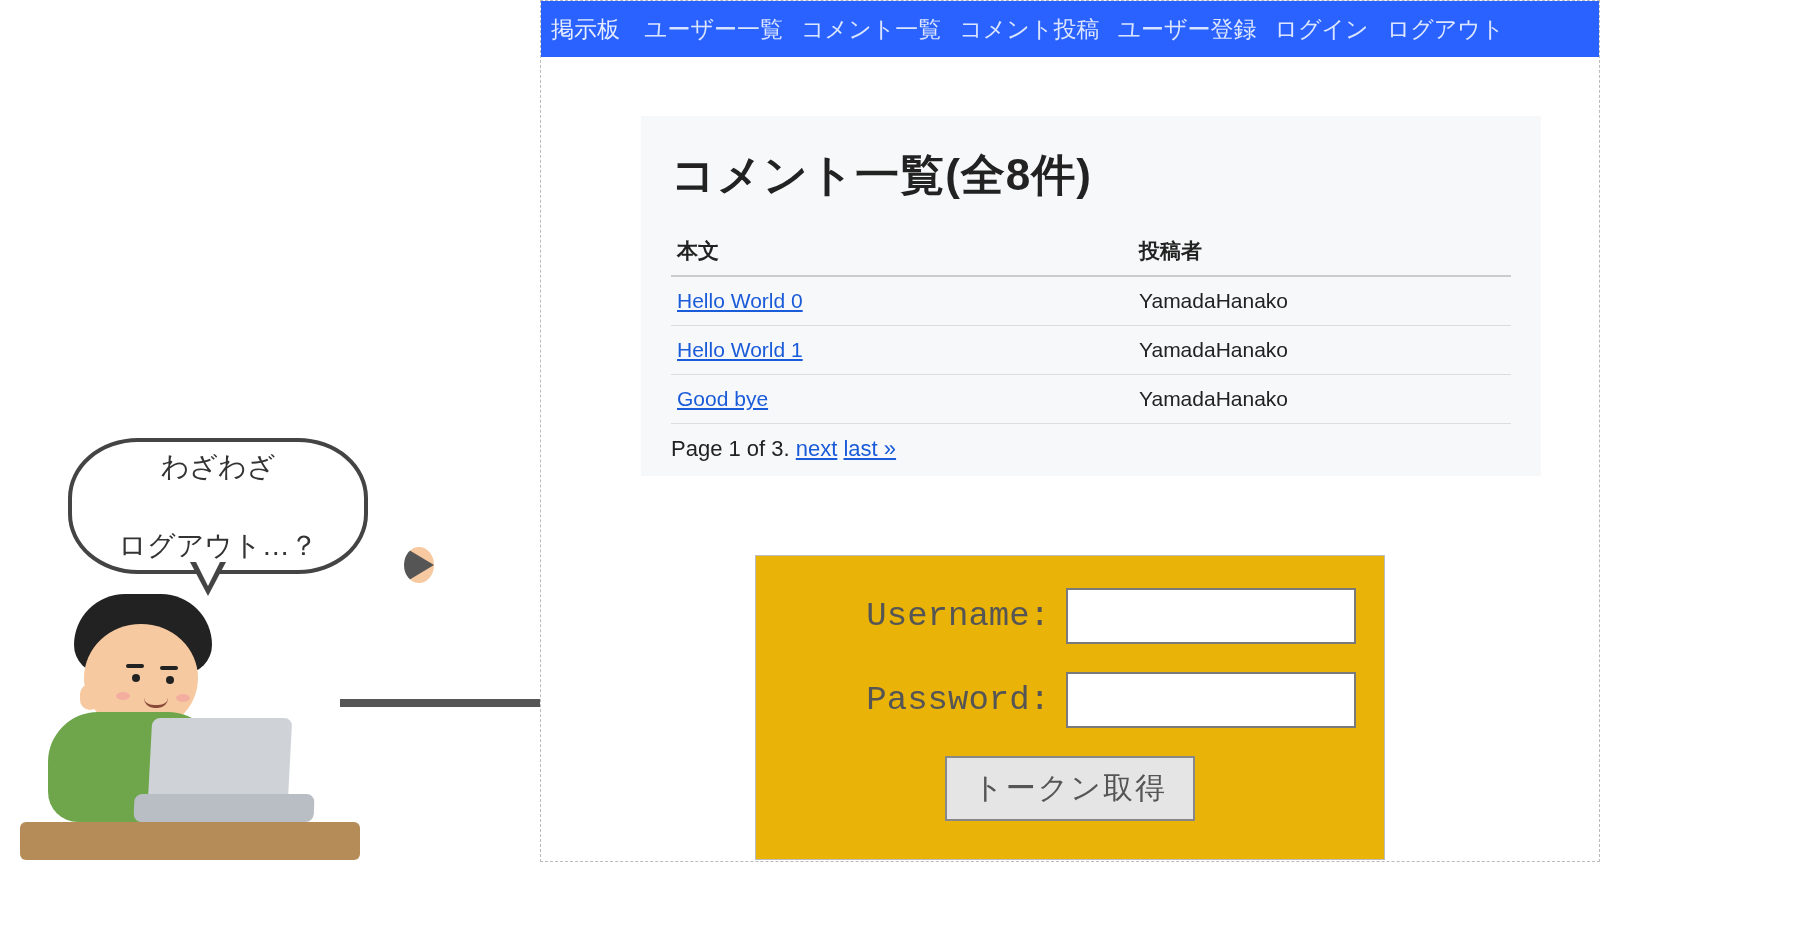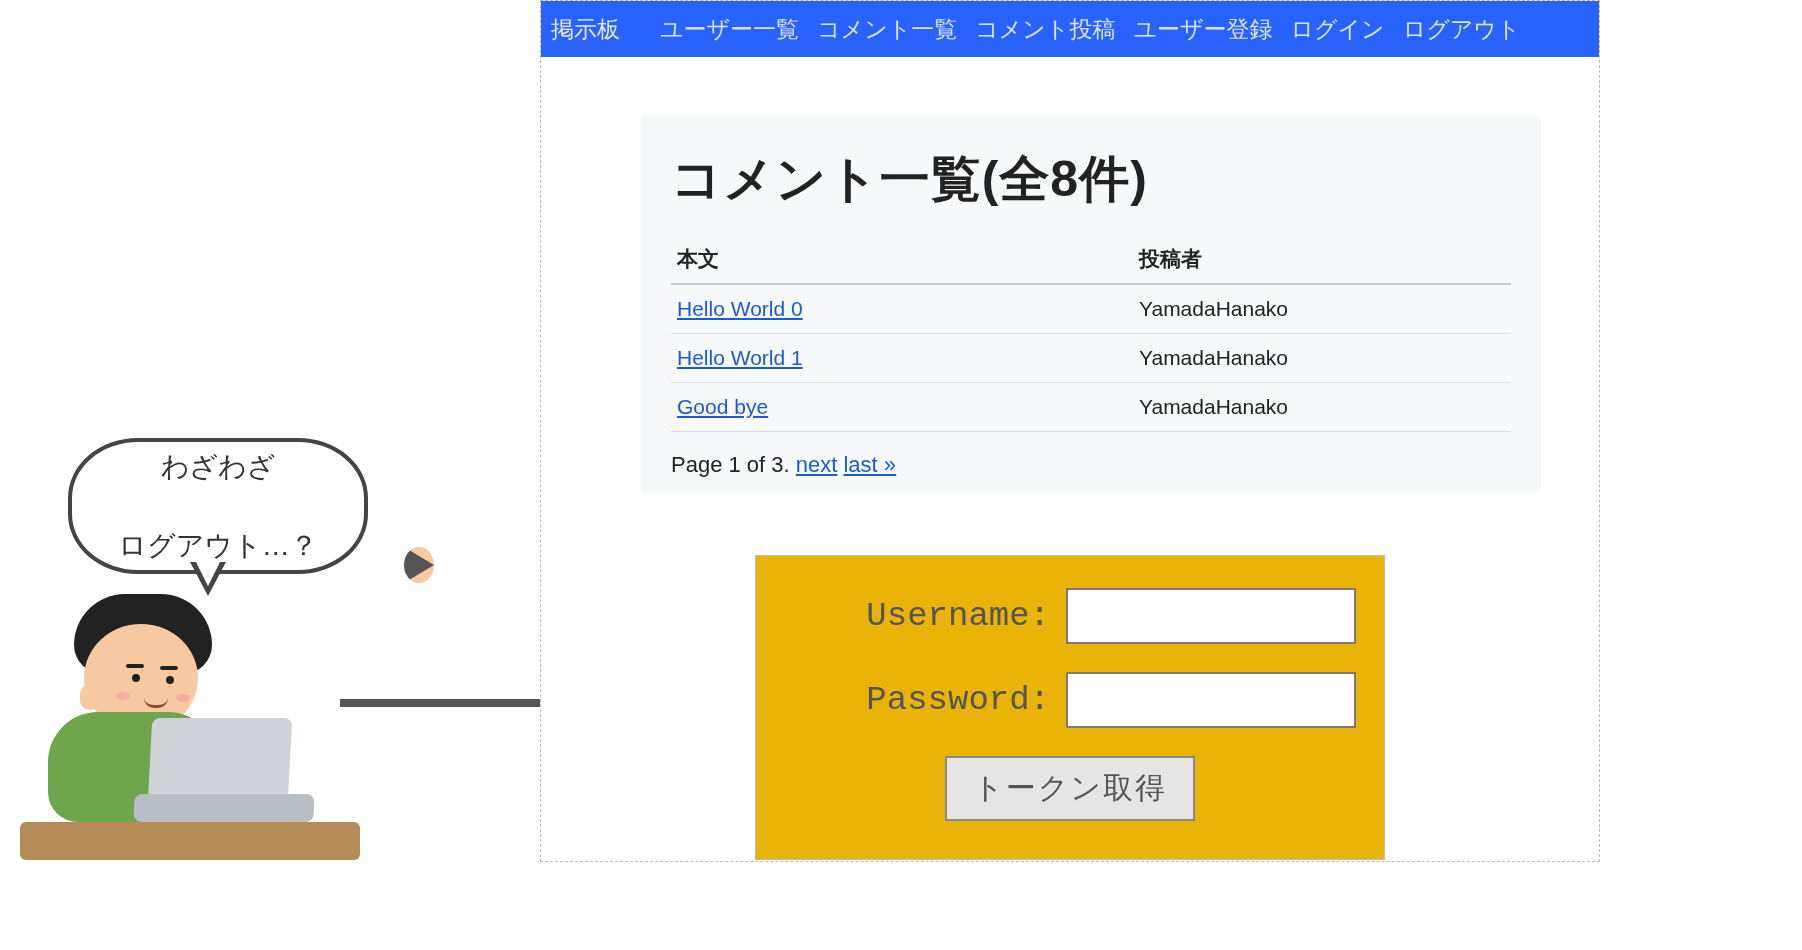--- a/index.html
+++ b/index.html
@@ -22,33 +22,33 @@
   }
   .navbar {
     display:flex;
     align-items:center;
     height:56px;
     background:#2962ff;
     color:#e6ecff;
     font-size:23px;
     padding:0 10px;
   }
-  .navbar .brand { margin-right:40px; color:#e6ecff; }
+  .navbar .brand { margin-right:24px; color:#e6ecff; }
   .navbar .nav-item { margin-right:18px; color:#dbe5ff; cursor:pointer; }
   .navbar .nav-item:last-child { margin-right:16px; }
   .content-card {
     position:absolute;
     left:100px; top:115px;
     width:900px;
     background:#f7f8f9;
     padding:30px 30px 14px 30px;
   }
   .content-card h1 {
     margin:0 0 24px 0;
-    font-size:50px;
+    font-size:44px;
     font-weight:600;
     color:#222;
     letter-spacing:1px;
   }
   table.comments {
     width:100%;
     border-collapse:collapse;
     font-size:21px;
   }
   table.comments th {
@@ -58,21 +58,21 @@
     padding:8px 6px 10px 6px;
     border-bottom:2px solid #ccc;
   }
   table.comments td {
     padding:12px 6px;
     border-bottom:1px solid #ddd;
     color:#222;
   }
   table.comments td.body a { color:#1a5bd9; text-decoration:underline; }
   .pager {
-    margin-top:20px;
+    margin-top:12px;
     font-size:22px;
     color:#222;
   }
   .pager a { color:#1a5bd9; text-decoration:underline; }
   .login-box {
     position:absolute;
     left:755px; top:555px;
     width:630px; height:305px;
     background:#eab308;
     border:1px solid #bdbdbd;

